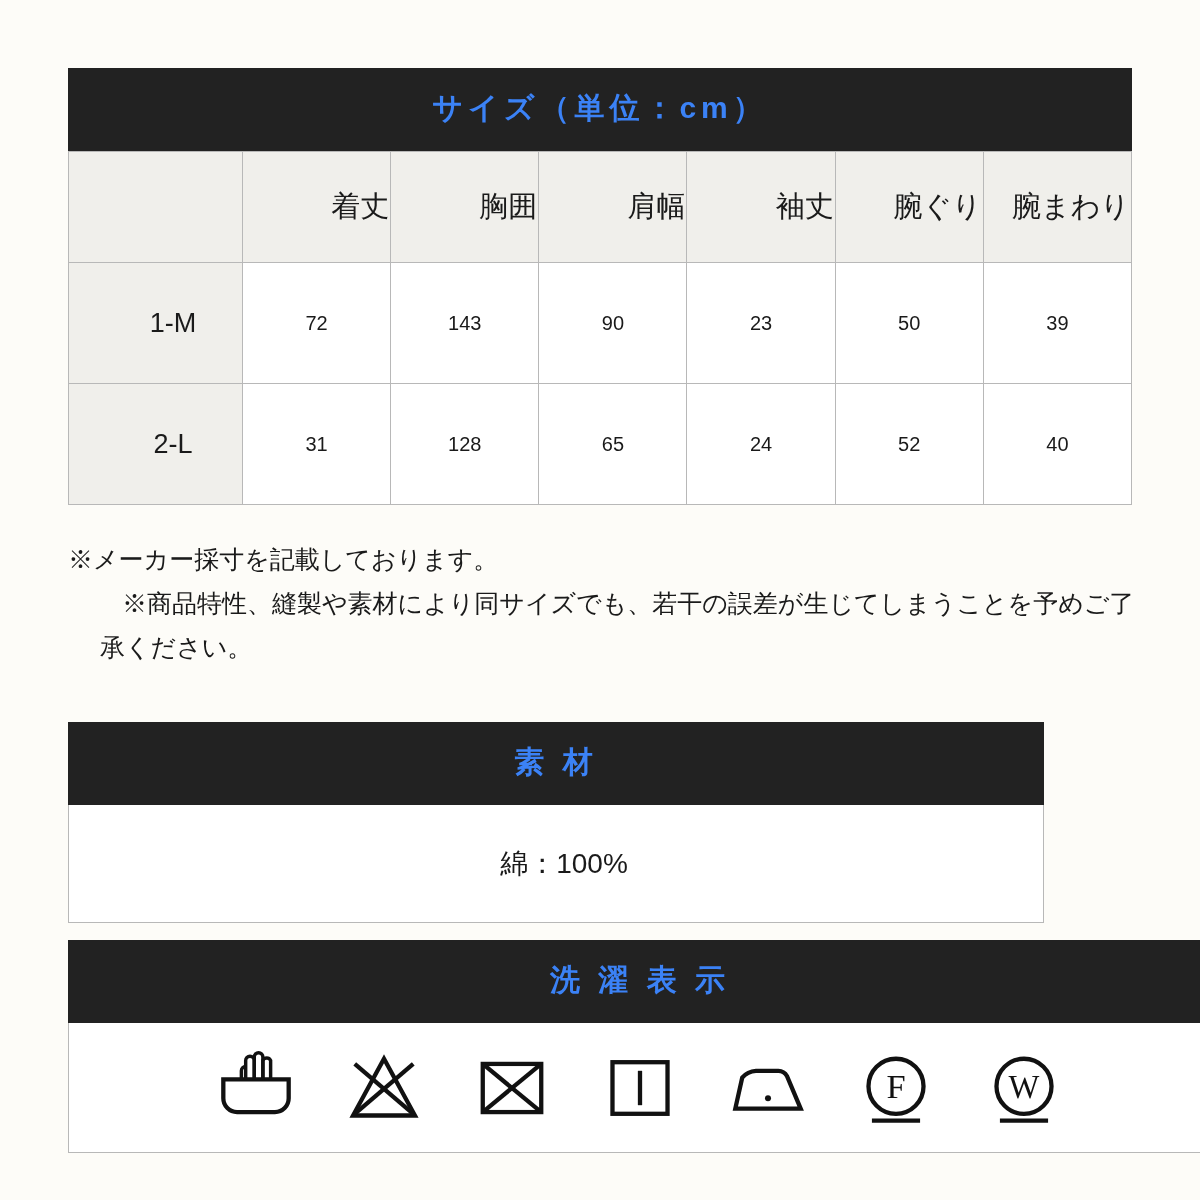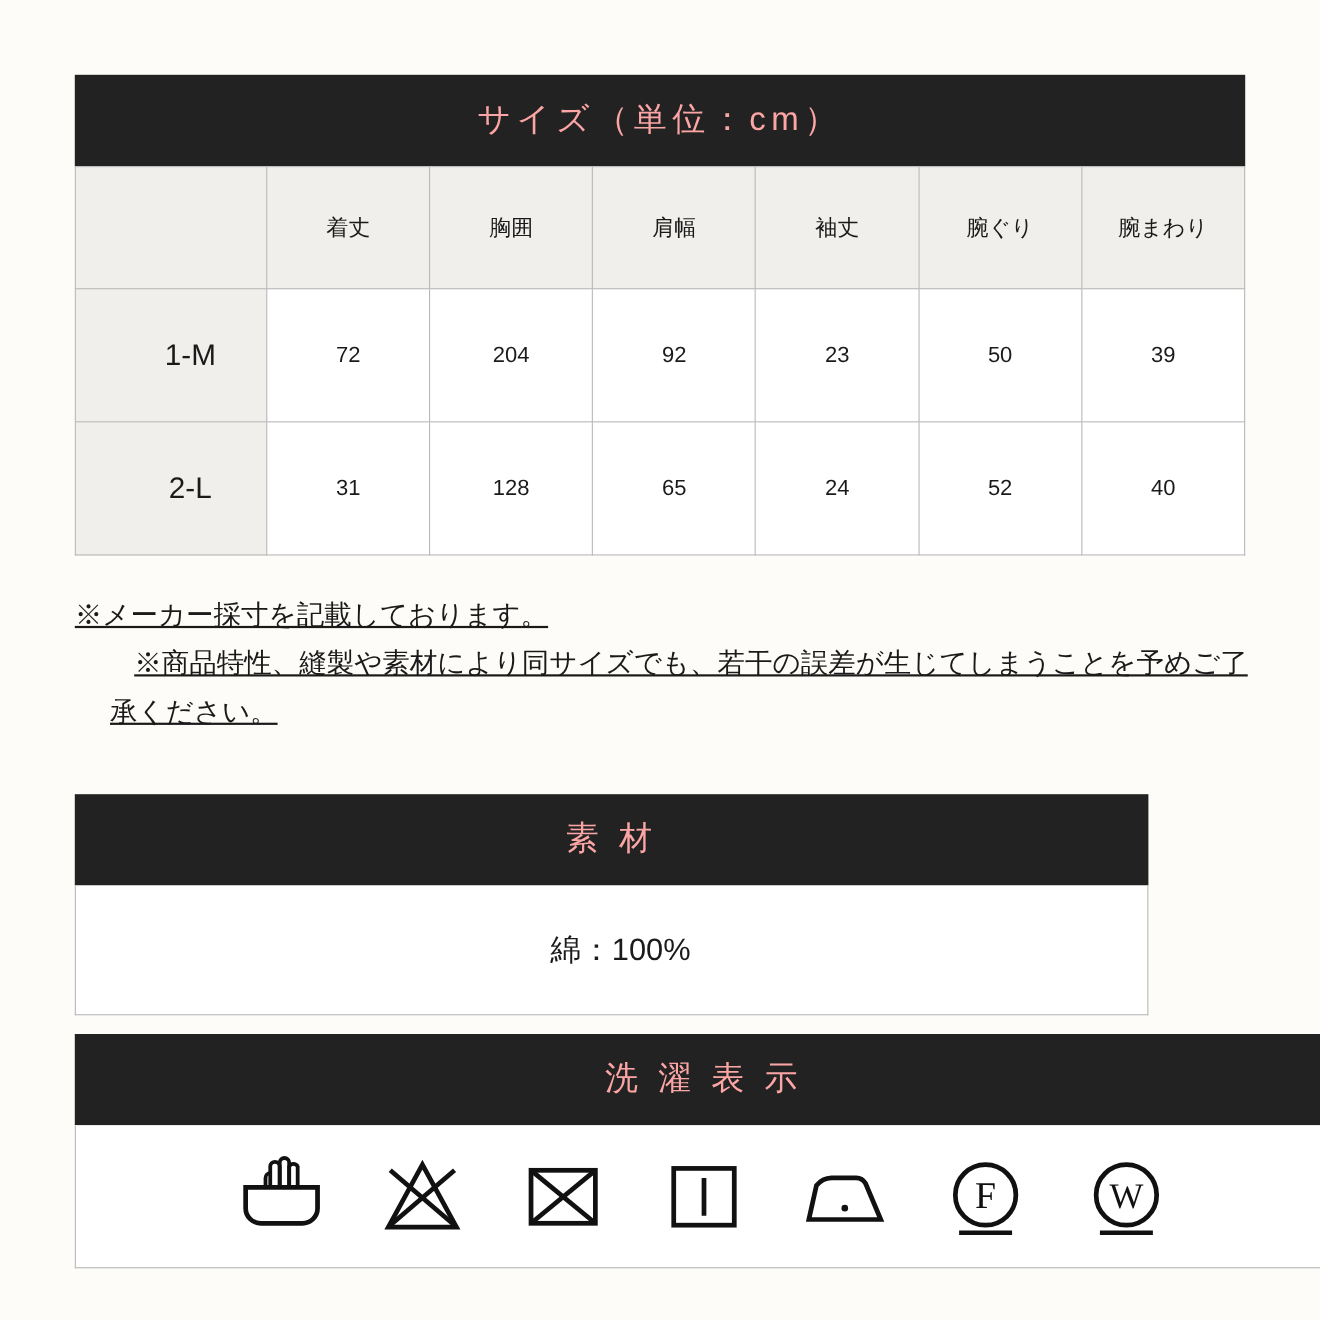--- a/index.html
+++ b/index.html
@@ -23,46 +23,47 @@
 
   
   .size-block {
     position: absolute;
     left: 68px;
     top: 68px;
     width: 1064px;
   }
   .block-header {
     background: #222222;
-    color: #fca5a5;
+    color: #3b82f6;
     text-align: center;
     font-size: 30px;
     letter-spacing: 5px;
-    font-weight: normal;
+    font-weight: bold;
     padding: 20px 0 22px;
     box-sizing: border-box;
   }
   table.size-table {
     width: 100%;
     border-collapse: collapse;
     table-layout: fixed;
     background: #ffffff;
   }
   table.size-table th,
   table.size-table td {
     border: 1px solid #b8b8b8;
     text-align: center;
     font-size: 26px;
     font-weight: normal;
     color: #1a1a1a;
   }
   table.size-table thead th {
     background: #f0efeb;
     height: 108px;
-    font-size: 20px;
+    font-size: 29px;
+    text-align: right;
   }
   table.size-table tbody th {
     background: #f0efeb;
     height: 118px;
     font-size: 27px;
   }
   table.size-table tbody td {
     background: #ffffff;
     height: 118px;
     font-size: 20px;
@@ -71,21 +72,20 @@
 
   
   .notes {
     position: absolute;
     left: 68px;
     top: 538px;
     width: 1074px;
     font-size: 25px;
     line-height: 1.75;
     color: #1a1a1a;
-    text-decoration: underline;
   }
   .notes p {
     margin: 0;
   }
   .notes p.indent {
     text-indent: 22px;
     margin-left: 32px;
   }
 
   
@@ -152,22 +152,22 @@
           <th>肩幅</th>
           <th>袖丈</th>
           <th>腕ぐり</th>
           <th>腕まわり</th>
         </tr>
       </thead>
       <tbody>
         <tr>
           <th class="col-label">1-M</th>
           <td>72</td>
-          <td>204</td>
-          <td>92</td>
+          <td>143</td>
+          <td>90</td>
           <td>23</td>
           <td>50</td>
           <td>39</td>
         </tr>
         <tr>
           <th class="col-label">2-L</th>
           <td>31</td>
           <td>128</td>
           <td>65</td>
           <td>24</td>

